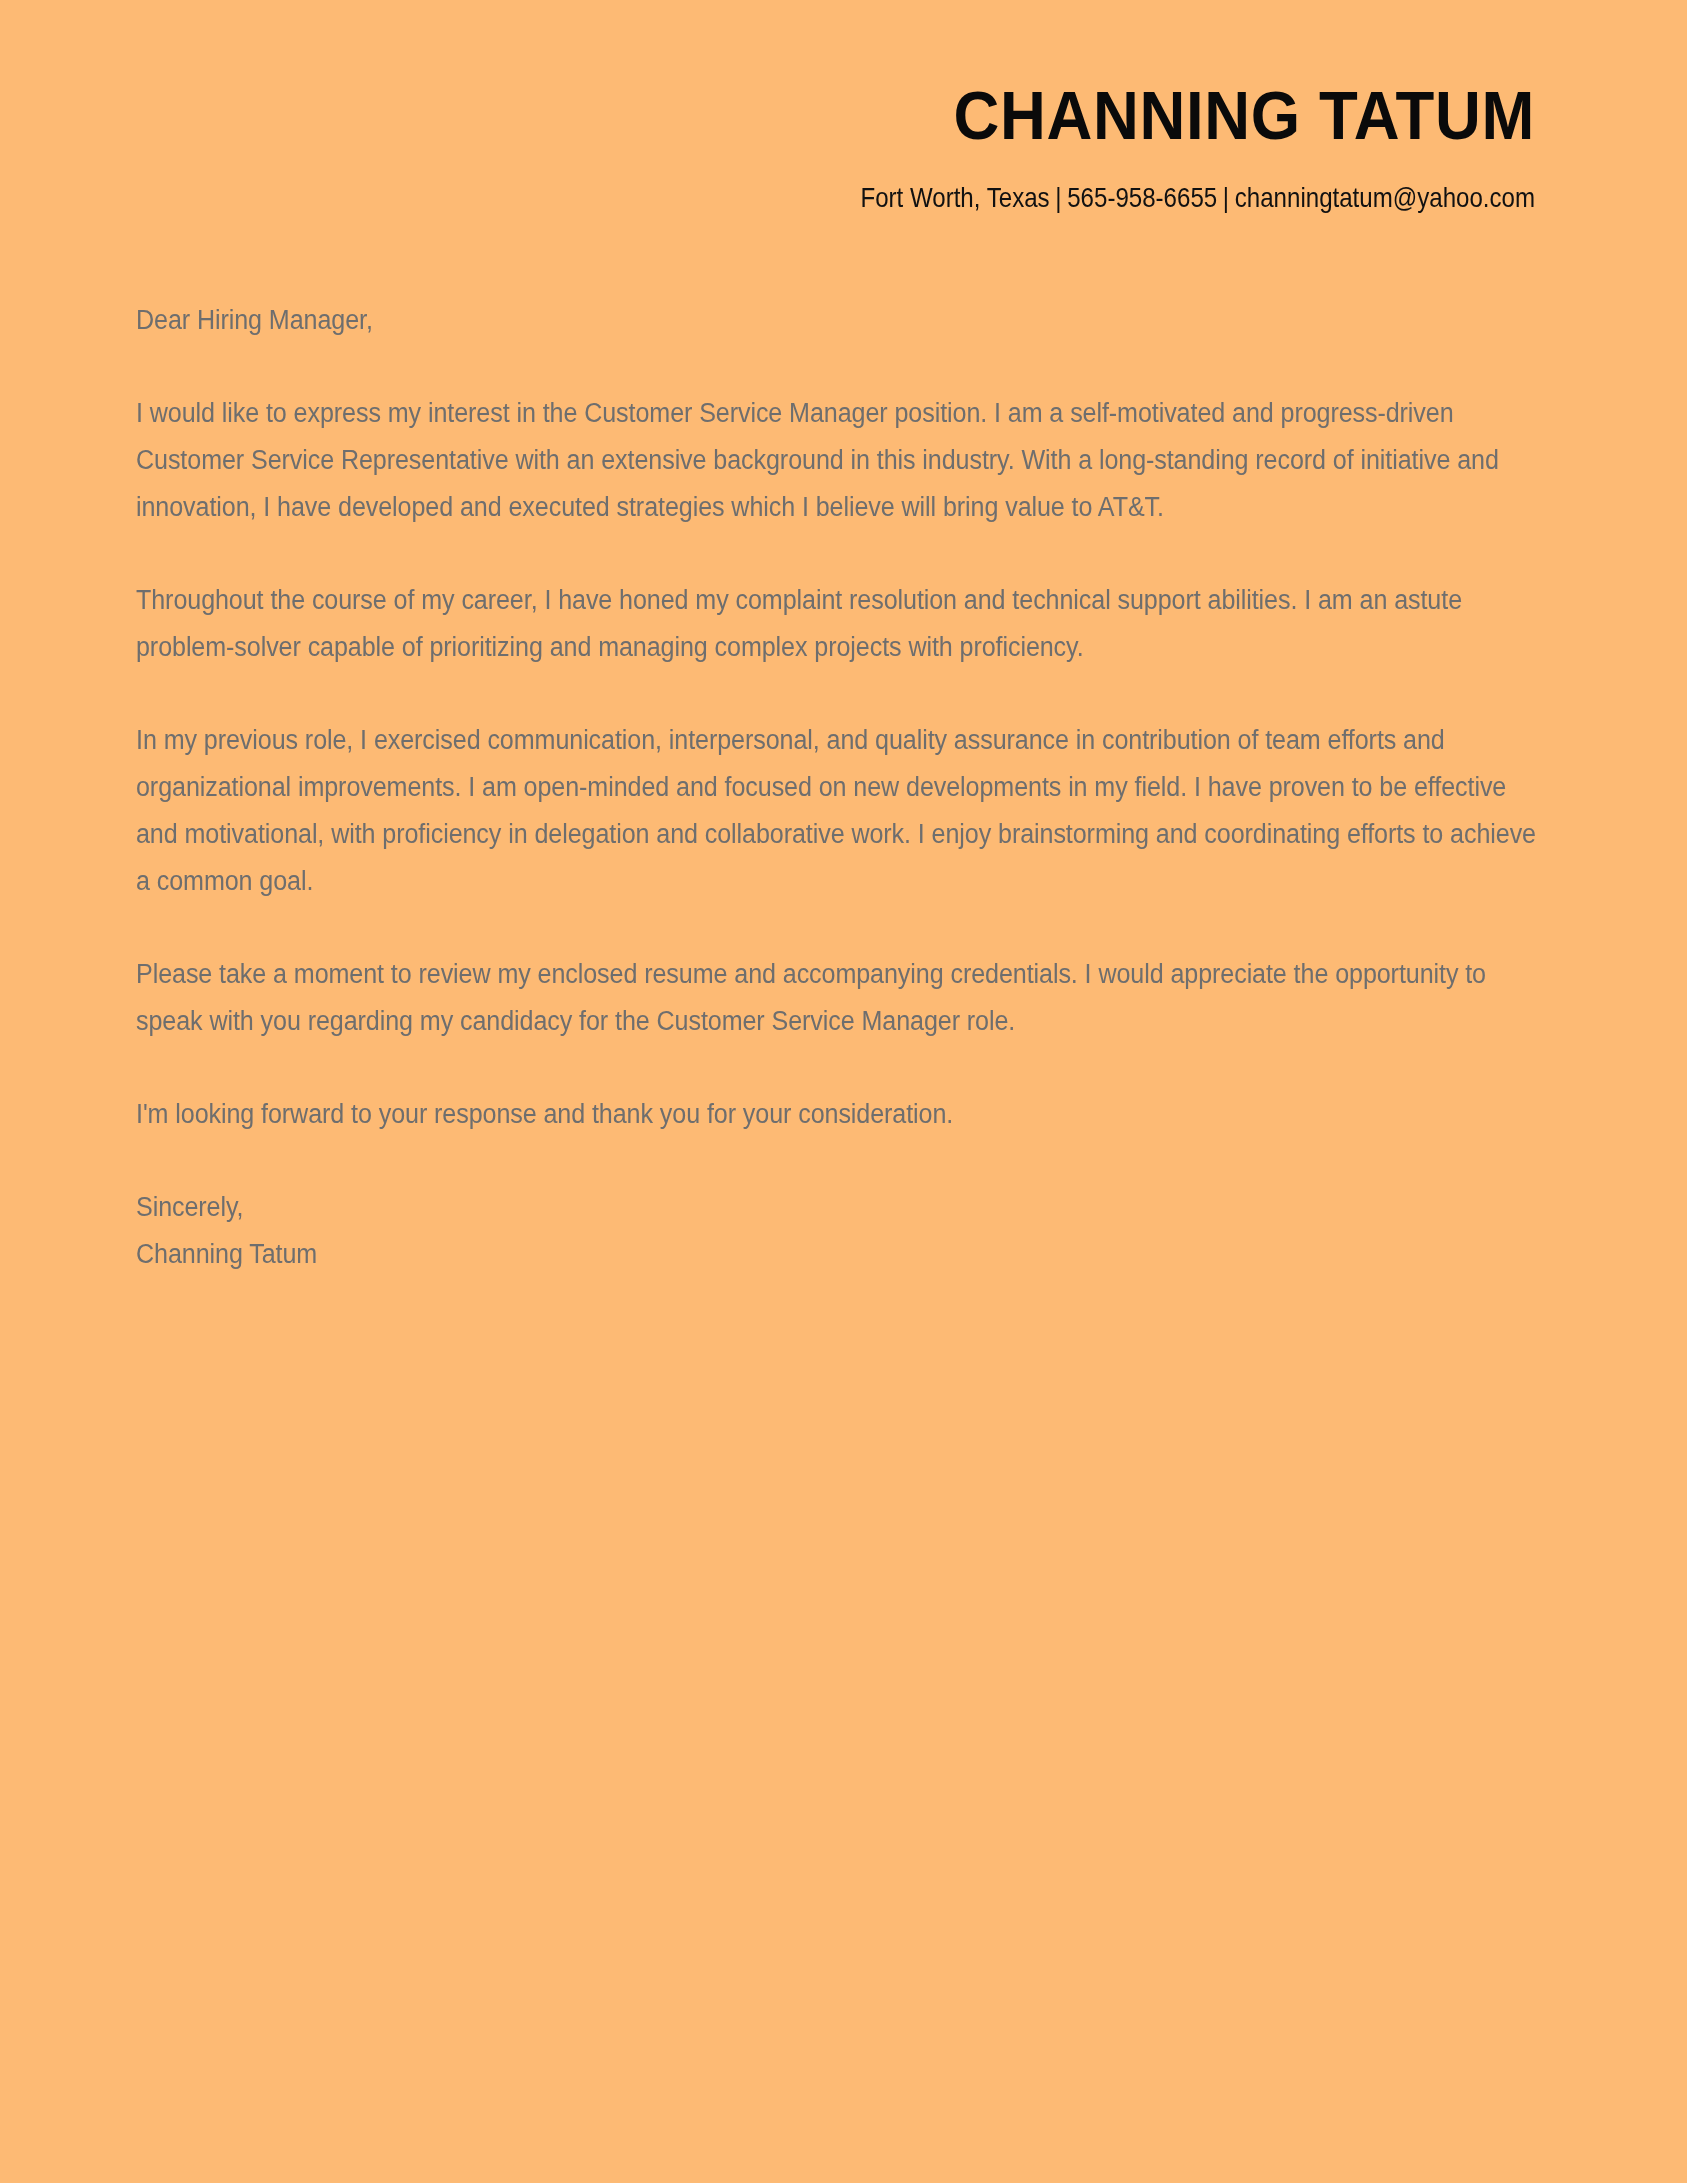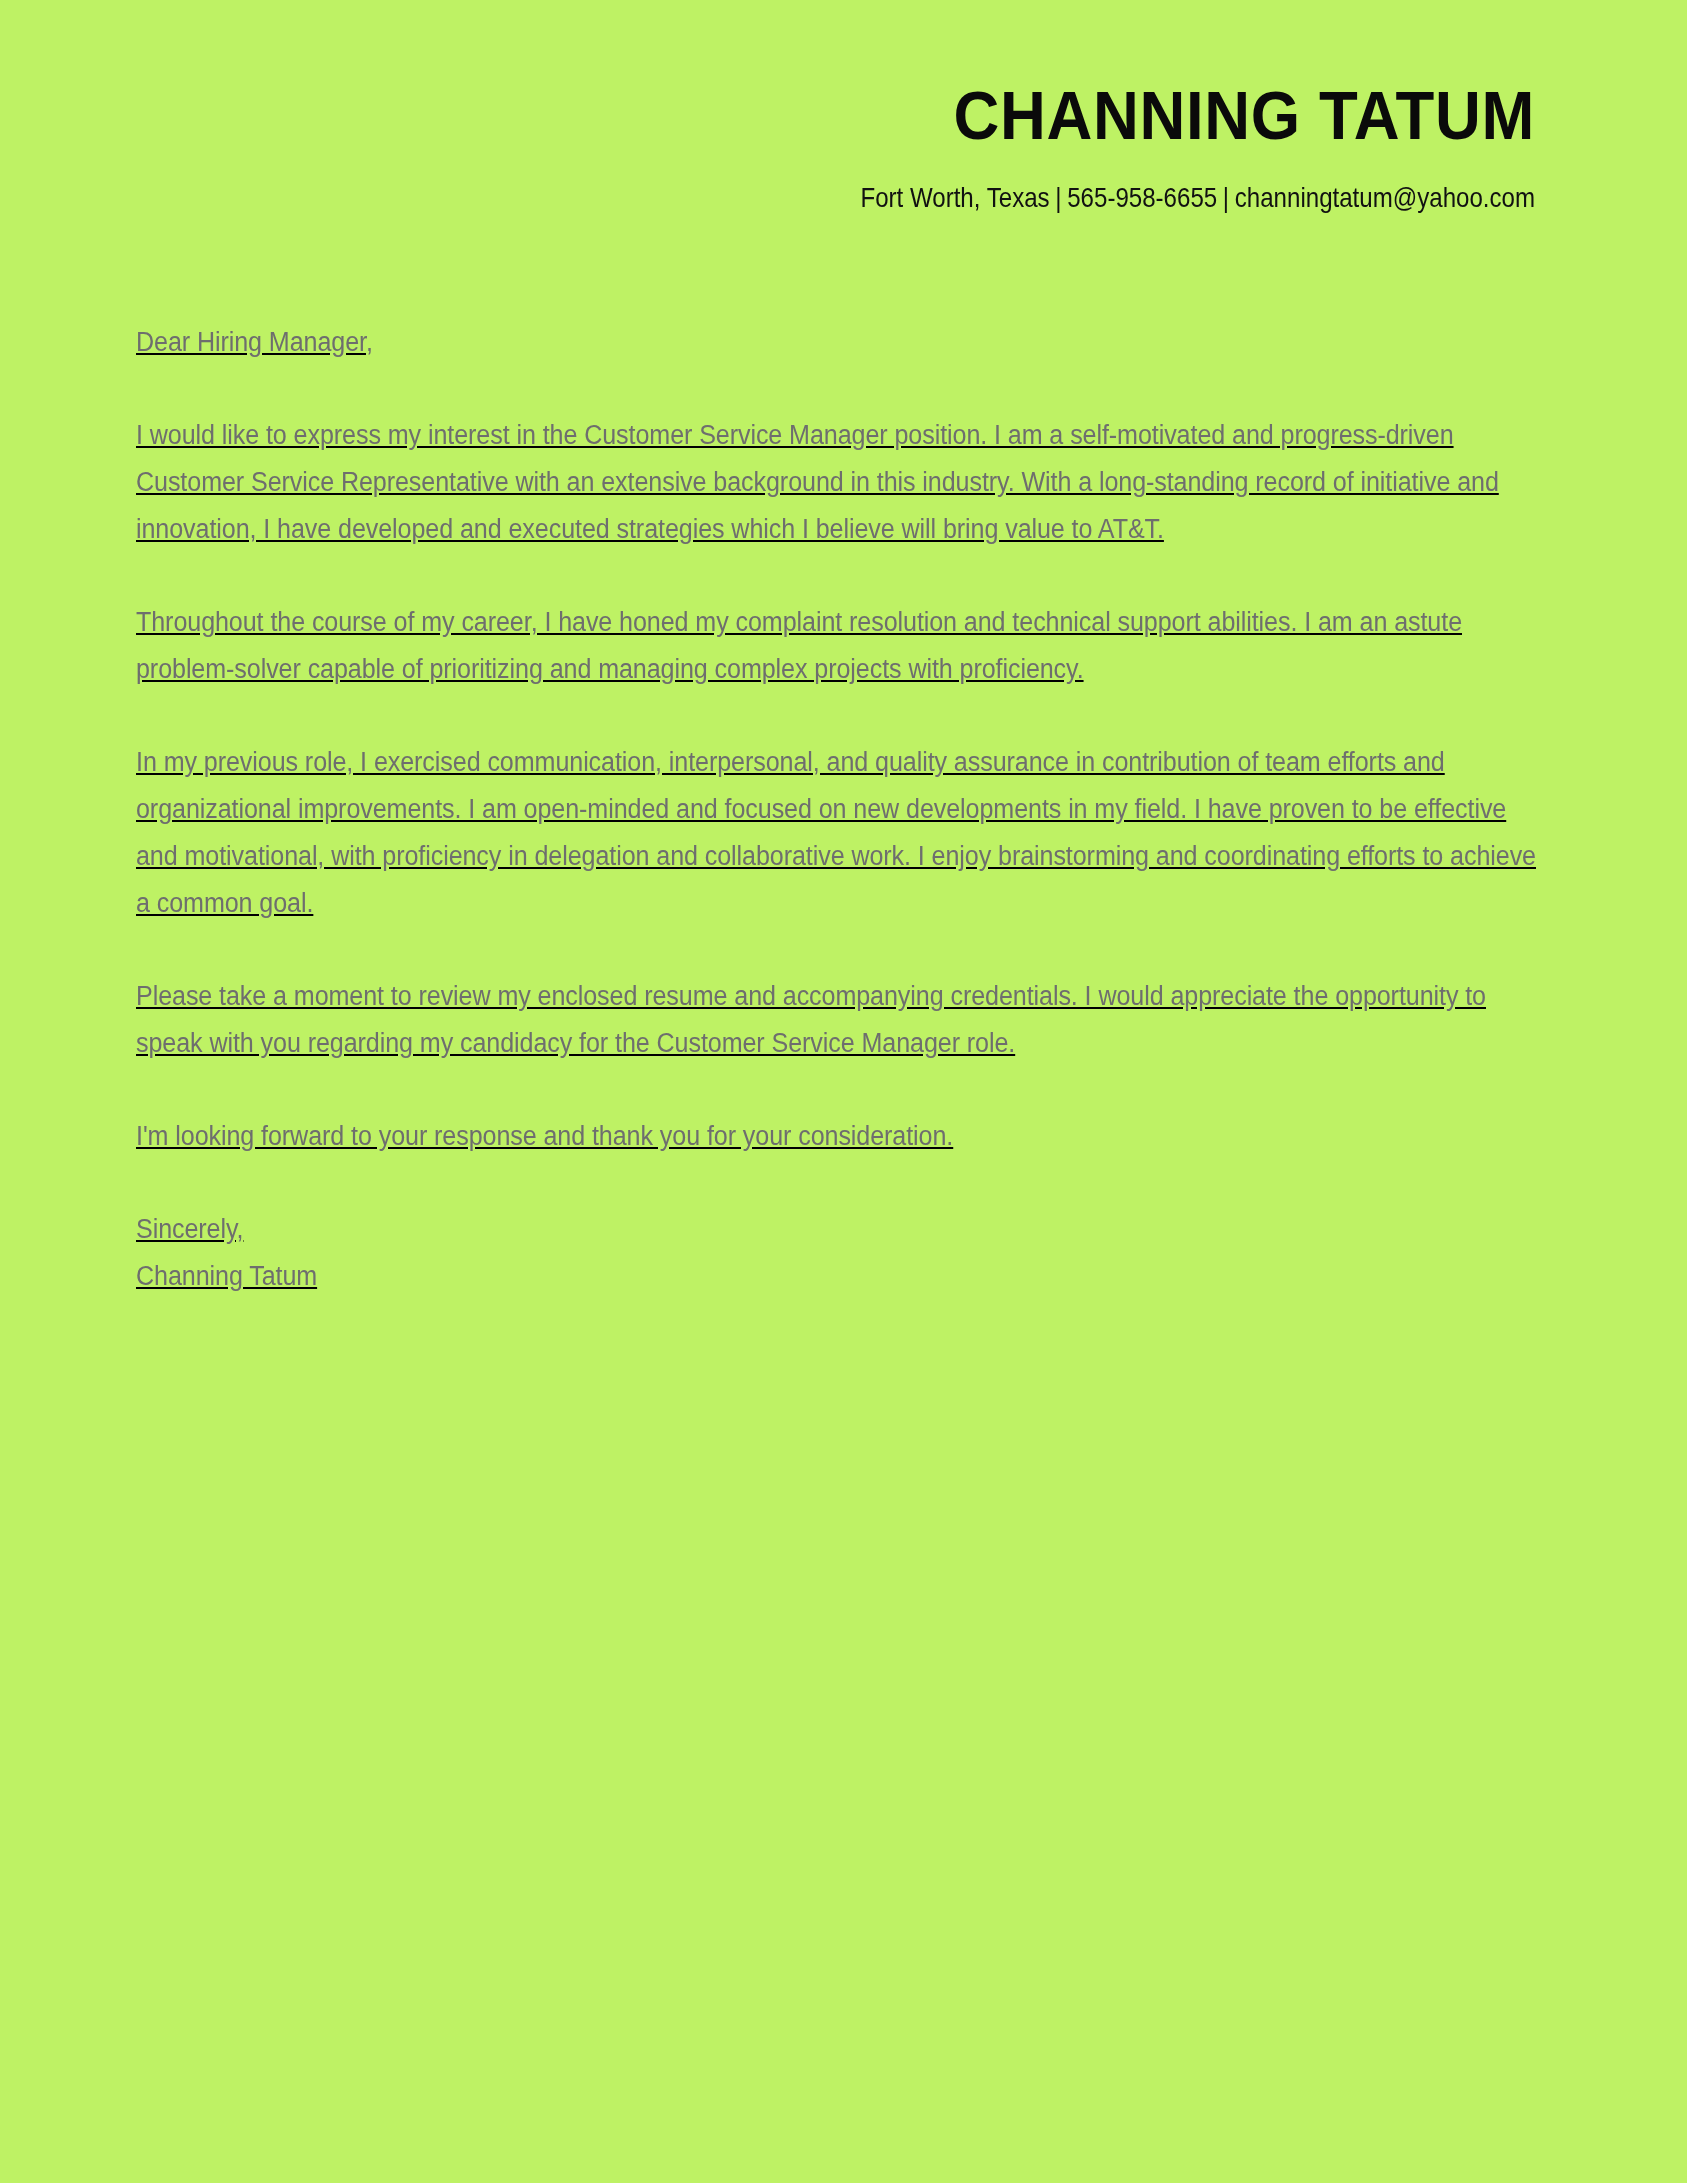--- a/index.html
+++ b/index.html
@@ -6,21 +6,21 @@
   html, body {
     margin: 0;
     padding: 0;
     background: #ffffff;
   }
 
   .page {
     position: relative;
     width: 1687px;
     height: 2183px;
-    background: #bef264;
+    background: #fdba74;
     box-sizing: border-box;
     font-family: "Liberation Sans", "DejaVu Sans", sans-serif;
     overflow: hidden;
   }
 
   
   .letter-header {
     position: absolute;
     left: 136px;
     top: 79px;
@@ -56,23 +56,22 @@
 
   .contact-sep {
     padding: 0 6.6px;
     color: #111111;
   }
 
   
   .letter-body {
     position: absolute;
     left: 136px;
-    top: 319px;
+    top: 297px;
     width: 1416px;
-    text-decoration: underline;
   }
 
   .letter-body p,
   .letter-body div.block {
     margin: 0;
     font-family: "Liberation Sans", "DejaVu Sans", sans-serif;
     font-weight: 400;
     font-size: 27px;
     line-height: 47px;
     color: #6e6e6e;

